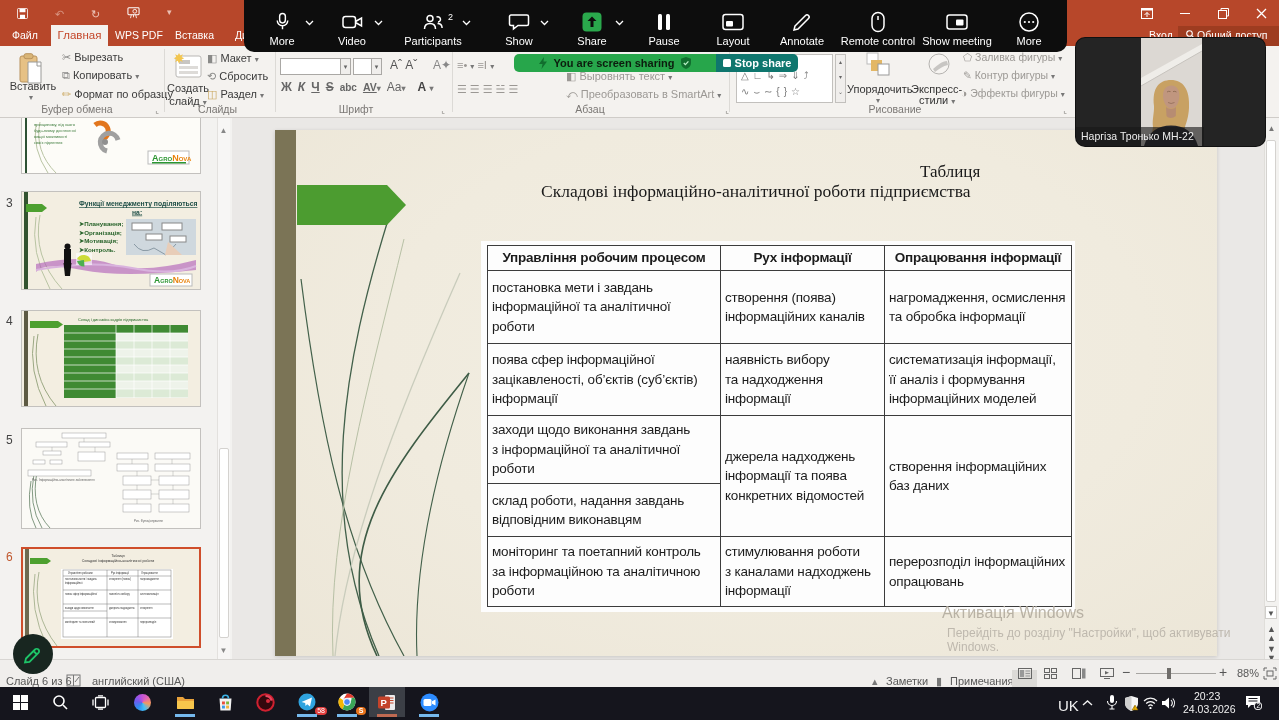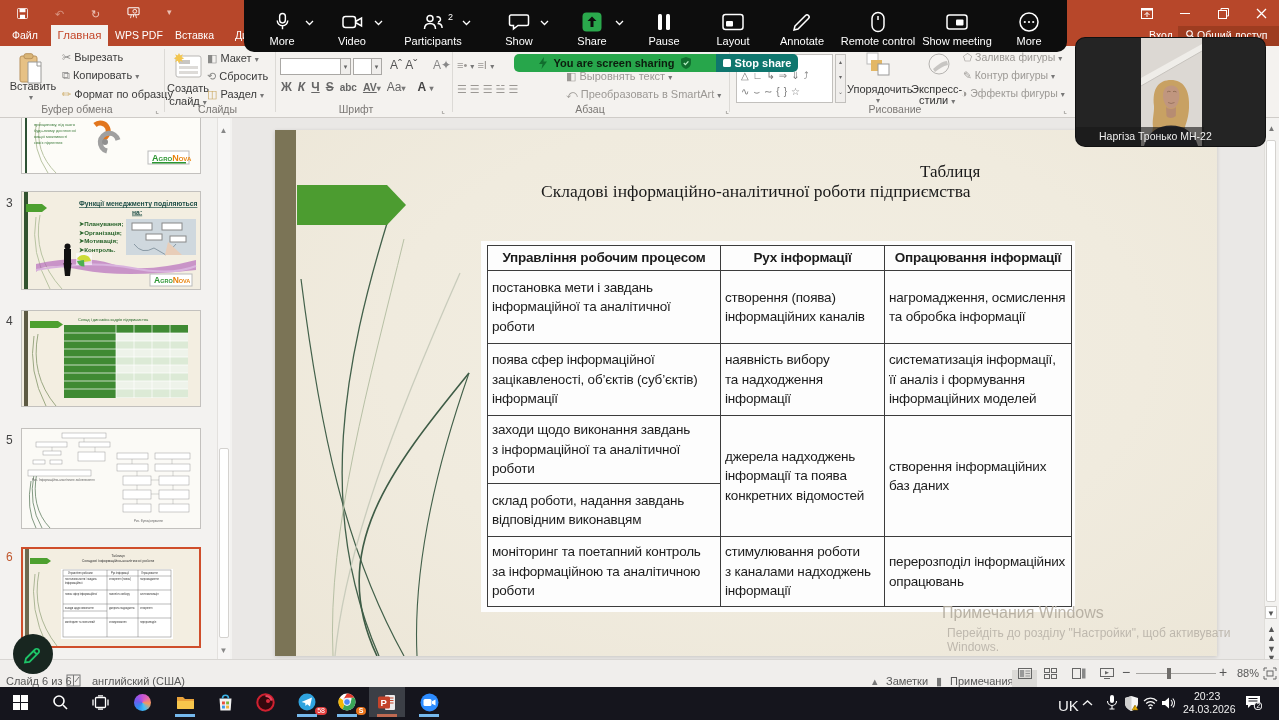--- a/index.html
+++ b/index.html
@@ -379,21 +379,21 @@
             <td>склад роботи, надання завдань<br>відповідним виконавцям</td>
           </tr>
   <tr style="height:70px">
             <td>моніторинг та поетапний контроль<br>за інформаційною та аналітичною<br>роботи</td>
             <td>стимулювання роботи<br>з каналами надходжень<br>інформації</td>
             <td>перерозподіл інформаційних<br>опрацювань</td>
           </tr>
  </tbody>
       </table>
 </div>
-<div id="wm1">Примечания Windows</div>
+<div id="wm1">Активація Windows</div>
 <div id="wm2">Перейдіть до розділу "Настройки", щоб активувати<br>Windows.</div>
 
 <div id="statusbar">
  <span class="abs" style="left:6px;top:15px">Слайд 6 из 6</span>
  <svg class="abs" style="left:66px;top:14px" width="16" height="14" viewBox="0 0 16 14">
         <rect x="1" y="1" width="13" height="11" fill="none" stroke="#777"></rect>
         <path d="M7.5 1 V12" stroke="#777"></path>
         <path d="M9 8 L13 3" stroke="#777"></path>
       </svg>
  <span class="abs" style="left:92px;top:15px">английский (США)</span>
@@ -673,20 +673,20 @@
   <rect width="61" height="108" fill="#dcd8d3"></rect>
   <path d="M0 40 L61 6 L61 13 L0 48 Z" fill="#efede9"></path>
   <path d="M0 48 L61 13" stroke="#c6c3bd" stroke-width="1"></path>
   <path d="M13 68 C11 50 18 42 30 42 C42 42 49 51 48 70 C47.5 79 45.5 84 44 89 L45 108 L9 108 L12 89 C11 81 13.4 75 13 68 Z" fill="#c8a163"></path>
   <path d="M22 58 C22 51 25.5 47.5 30.5 47.5 C35.5 47.5 38.7 51.5 38.3 58.5 C38 65 35 70.5 30 70.5 C25.5 70.5 22.4 64.5 22 58 Z" fill="#c0967f"></path>
   <path d="M25 69 C27 71.5 33 71.5 35 69 L34.8 78 C32 80.5 27.5 80.5 25.5 78 Z" fill="#b78c72"></path>
   <path d="M3 108 C7 94 17 87.5 30 87.5 C43 87.5 53 94 57 108 Z" fill="#23232a"></path>
   <path d="M26 54 Q27.5 52.8 29.5 53.6 M32 53.6 Q34 52.8 35.5 54" stroke="#8d6b52" stroke-width="0.9" fill="none"></path>
   <path d="M27 64.5 Q30 66.5 33.5 64.5" stroke="#96705c" stroke-width="0.9" fill="none"></path>
  </svg>
- <div class="abs" style="left:0;top:89px;width:128px;height:19px;background:rgba(25,25,25,.62);color:#ededed;font-size:10.5px;line-height:19px;padding-left:23px;white-space:nowrap">Наргіза Тронько МН-22</div>
+ <div class="abs" style="left:0;top:89px;width:128px;height:19px;background:rgba(25,25,25,.62);color:#ededed;font-size:10.5px;line-height:19px;padding-left:5px;white-space:nowrap">Наргіза Тронько МН-22</div>
 </div>
   </div>
 <div id="fab">
     <svg width="22" height="22" viewBox="0 0 22 22">
       <path d="M4 15.5 L13 6.5 a2.4 2.4 0 0 1 3.4 3.4 L7.5 19 L3 19.5 Z M11.5 8 L15 11.5" fill="none" stroke="#1ec468" stroke-width="1.8"></path>
     </svg>
   </div>
 
 </body></html>

